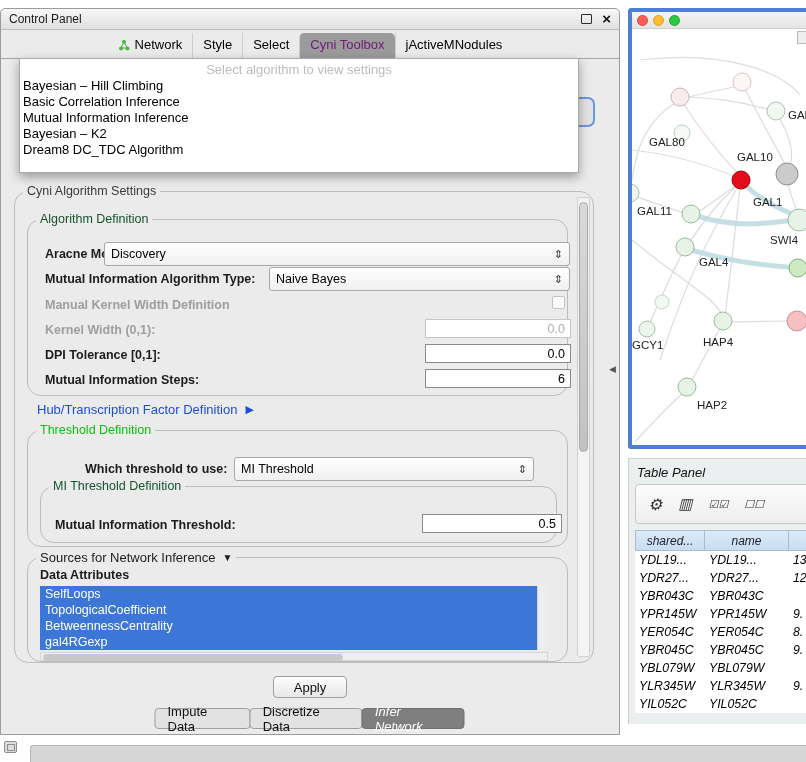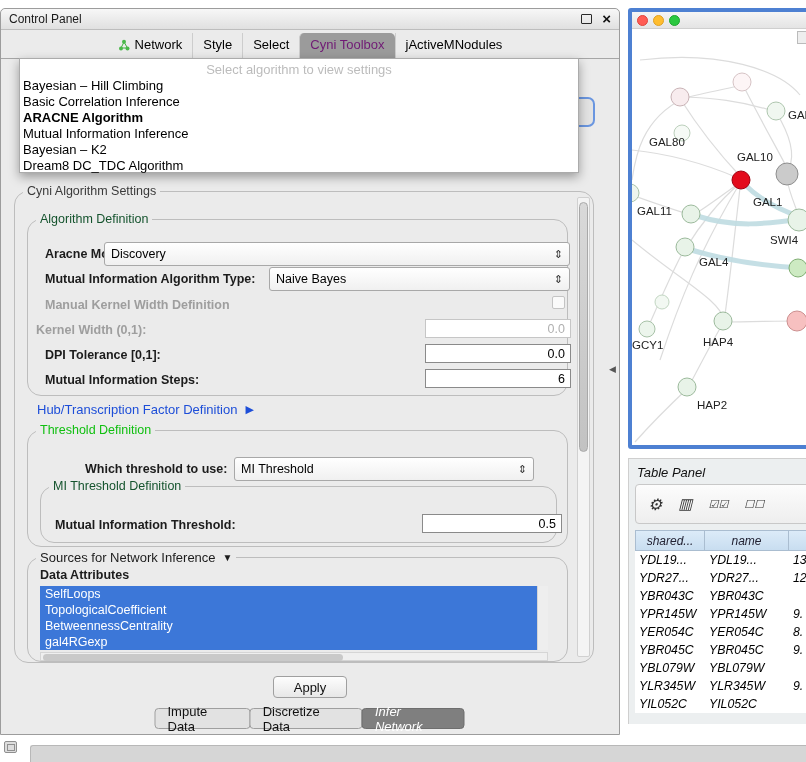--- a/index.html
+++ b/index.html
@@ -159,21 +159,20 @@
         <span>jActiveMNodules</span>
       </div>
     </div>
 
     <div class="help-button"></div>
 
     <div class="popup">
       <div class="placeholder">Select algorithm to view settings</div>
       <div class="item">Bayesian – Hill Climbing</div>
       <div class="item">Basic Correlation Inference</div>
-      <div class="item sel">ARACNE Algorithm</div>
       <div class="item">Mutual Information Inference</div>
       <div class="item">Bayesian – K2</div>
       <div class="item">Dream8 DC_TDC Algorithm</div>
     </div>
 
     <div class="grp" style="left:13px; top:182px; width:580px; height:472px;">
       <span class="grp-title">Cyni Algorithm Settings</span>
 
       <div class="vscroll" style="right:3px; top:5px; width:13px; height:460px;">
         <div class="thumb" style="top:4px; height:250px;"></div>
@@ -190,21 +189,21 @@
 
         <span class="lbl" style="left:17px; top:52px;">Mutual Information Algorithm Type:</span>
         <div class="combo" style="left:241px; top:47px; width:301px;">
           <span>Naive Bayes</span>
           <span class="arrows">⇕</span>
         </div>
 
         <span class="lbl disabled" style="left:17px; top:78px;">Manual Kernel Width Definition</span>
         <span class="checkbox" style="left:524px; top:76px;"></span>
 
-        <span class="lbl disabled" style="left:8px; top:103px;">Kernel Width (0,1):</span>
+        <span class="lbl disabled" style="left:17px; top:103px;">Kernel Width (0,1):</span>
         <div class="field disabled" style="left:397px; top:99px; width:146px;">
           <span>0.0</span>
         </div>
 
         <span class="lbl" style="left:17px; top:128px;">DPI Tolerance [0,1]:</span>
         <div class="field" style="left:397px; top:124px; width:146px;">
           <span>0.0</span>
         </div>
 
         <span class="lbl" style="left:17px; top:153px;">Mutual Information Steps:</span>

